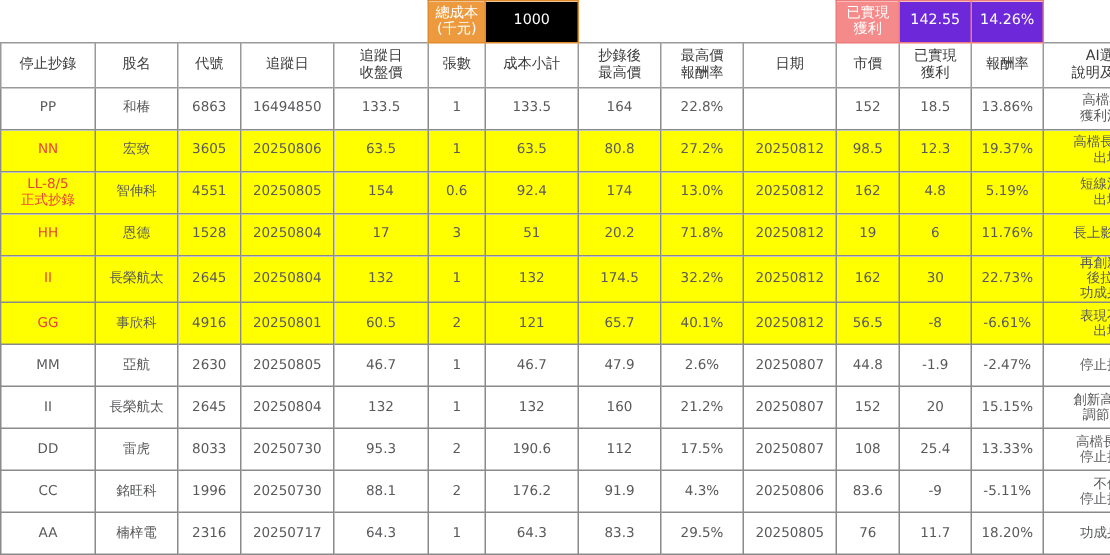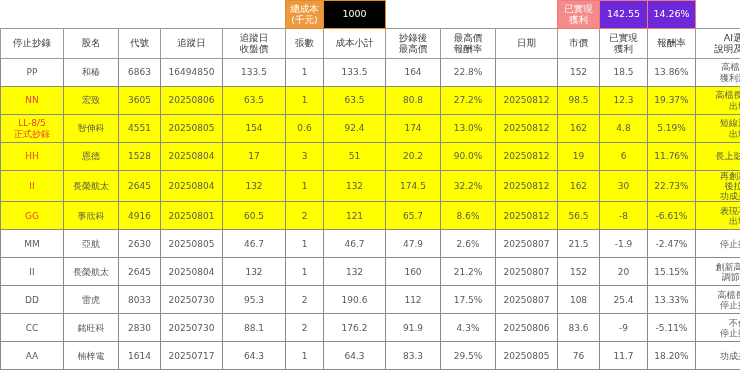--- a/index.html
+++ b/index.html
@@ -200,21 +200,21 @@
         </tr>
         <tr class="row hl">
           <td class="code-cell"><span>HH</span></td>
           <td>恩德</td>
           <td>1528</td>
           <td>20250804</td>
           <td>17</td>
           <td>3</td>
           <td>51</td>
           <td>20.2</td>
-          <td>90.0%</td>
+          <td>71.8%</td>
           <td>20250812</td>
           <td>19</td>
           <td>6</td>
           <td>11.76%</td>
           <td class="note-cell">
             <span class="two-line">長上影出場</span>
           </td>
         </tr>
         <tr class="row hl">
           <td class="code-cell"><span>II</span></td>
@@ -238,42 +238,42 @@
         </tr>
         <tr class="row hl">
           <td class="code-cell"><span>GG</span></td>
           <td>事欣科</td>
           <td>4916</td>
           <td>20250801</td>
           <td>60.5</td>
           <td>2</td>
           <td>121</td>
           <td>65.7</td>
-          <td>8.6%</td>
+          <td>40.1%</td>
           <td>20250812</td>
           <td>56.5</td>
           <td>-8</td>
           <td>-6.61%</td>
           <td class="note-cell">
             <span class="two-line">表現不佳</span>
             <span class="two-line">出場</span>
           </td>
         </tr>
         <tr class="row">
           <td class="code-cell"><span>MM</span></td>
           <td>亞航</td>
           <td>2630</td>
           <td>20250805</td>
           <td>46.7</td>
           <td>1</td>
           <td>46.7</td>
           <td>47.9</td>
           <td>2.6%</td>
           <td>20250807</td>
-          <td>21.5</td>
+          <td>44.8</td>
           <td>-1.9</td>
           <td>-2.47%</td>
           <td class="note-cell">
             <span class="two-line">停止抄錄</span>
           </td>
         </tr>
         <tr class="row">
           <td class="code-cell"><span>II</span></td>
           <td>長榮航太</td>
           <td>2645</td>
@@ -307,40 +307,40 @@
           <td>25.4</td>
           <td>13.33%</td>
           <td class="note-cell">
             <span class="two-line">高檔長黑k</span>
             <span class="two-line">停止抄錄</span>
           </td>
         </tr>
         <tr class="row">
           <td class="code-cell"><span>CC</span></td>
           <td>銘旺科</td>
-          <td>2830</td>
+          <td>1996</td>
           <td>20250730</td>
           <td>88.1</td>
           <td>2</td>
           <td>176.2</td>
           <td>91.9</td>
           <td>4.3%</td>
           <td>20250806</td>
           <td>83.6</td>
           <td>-9</td>
           <td>-5.11%</td>
           <td class="note-cell">
             <span class="two-line">不佳</span>
             <span class="two-line">停止抄錄</span>
           </td>
         </tr>
         <tr class="row">
           <td class="code-cell"><span>AA</span></td>
           <td>楠梓電</td>
-          <td>1614</td>
+          <td>2316</td>
           <td>20250717</td>
           <td>64.3</td>
           <td>1</td>
           <td>64.3</td>
           <td>83.3</td>
           <td>29.5%</td>
           <td>20250805</td>
           <td>76</td>
           <td>11.7</td>
           <td>18.20%</td>

